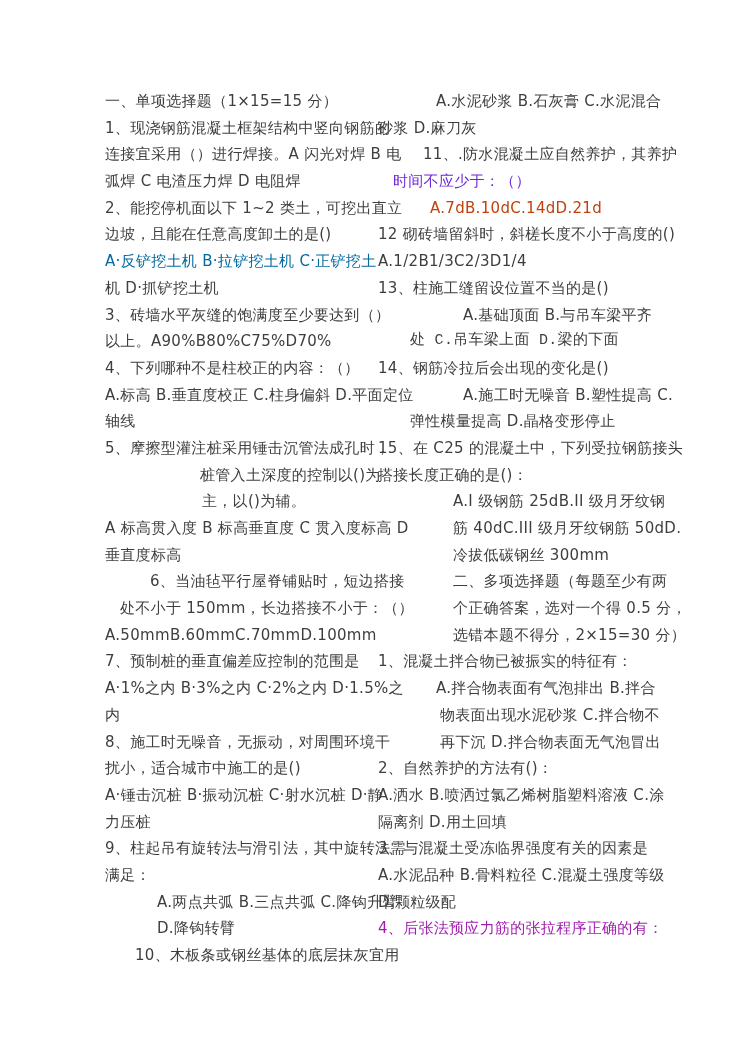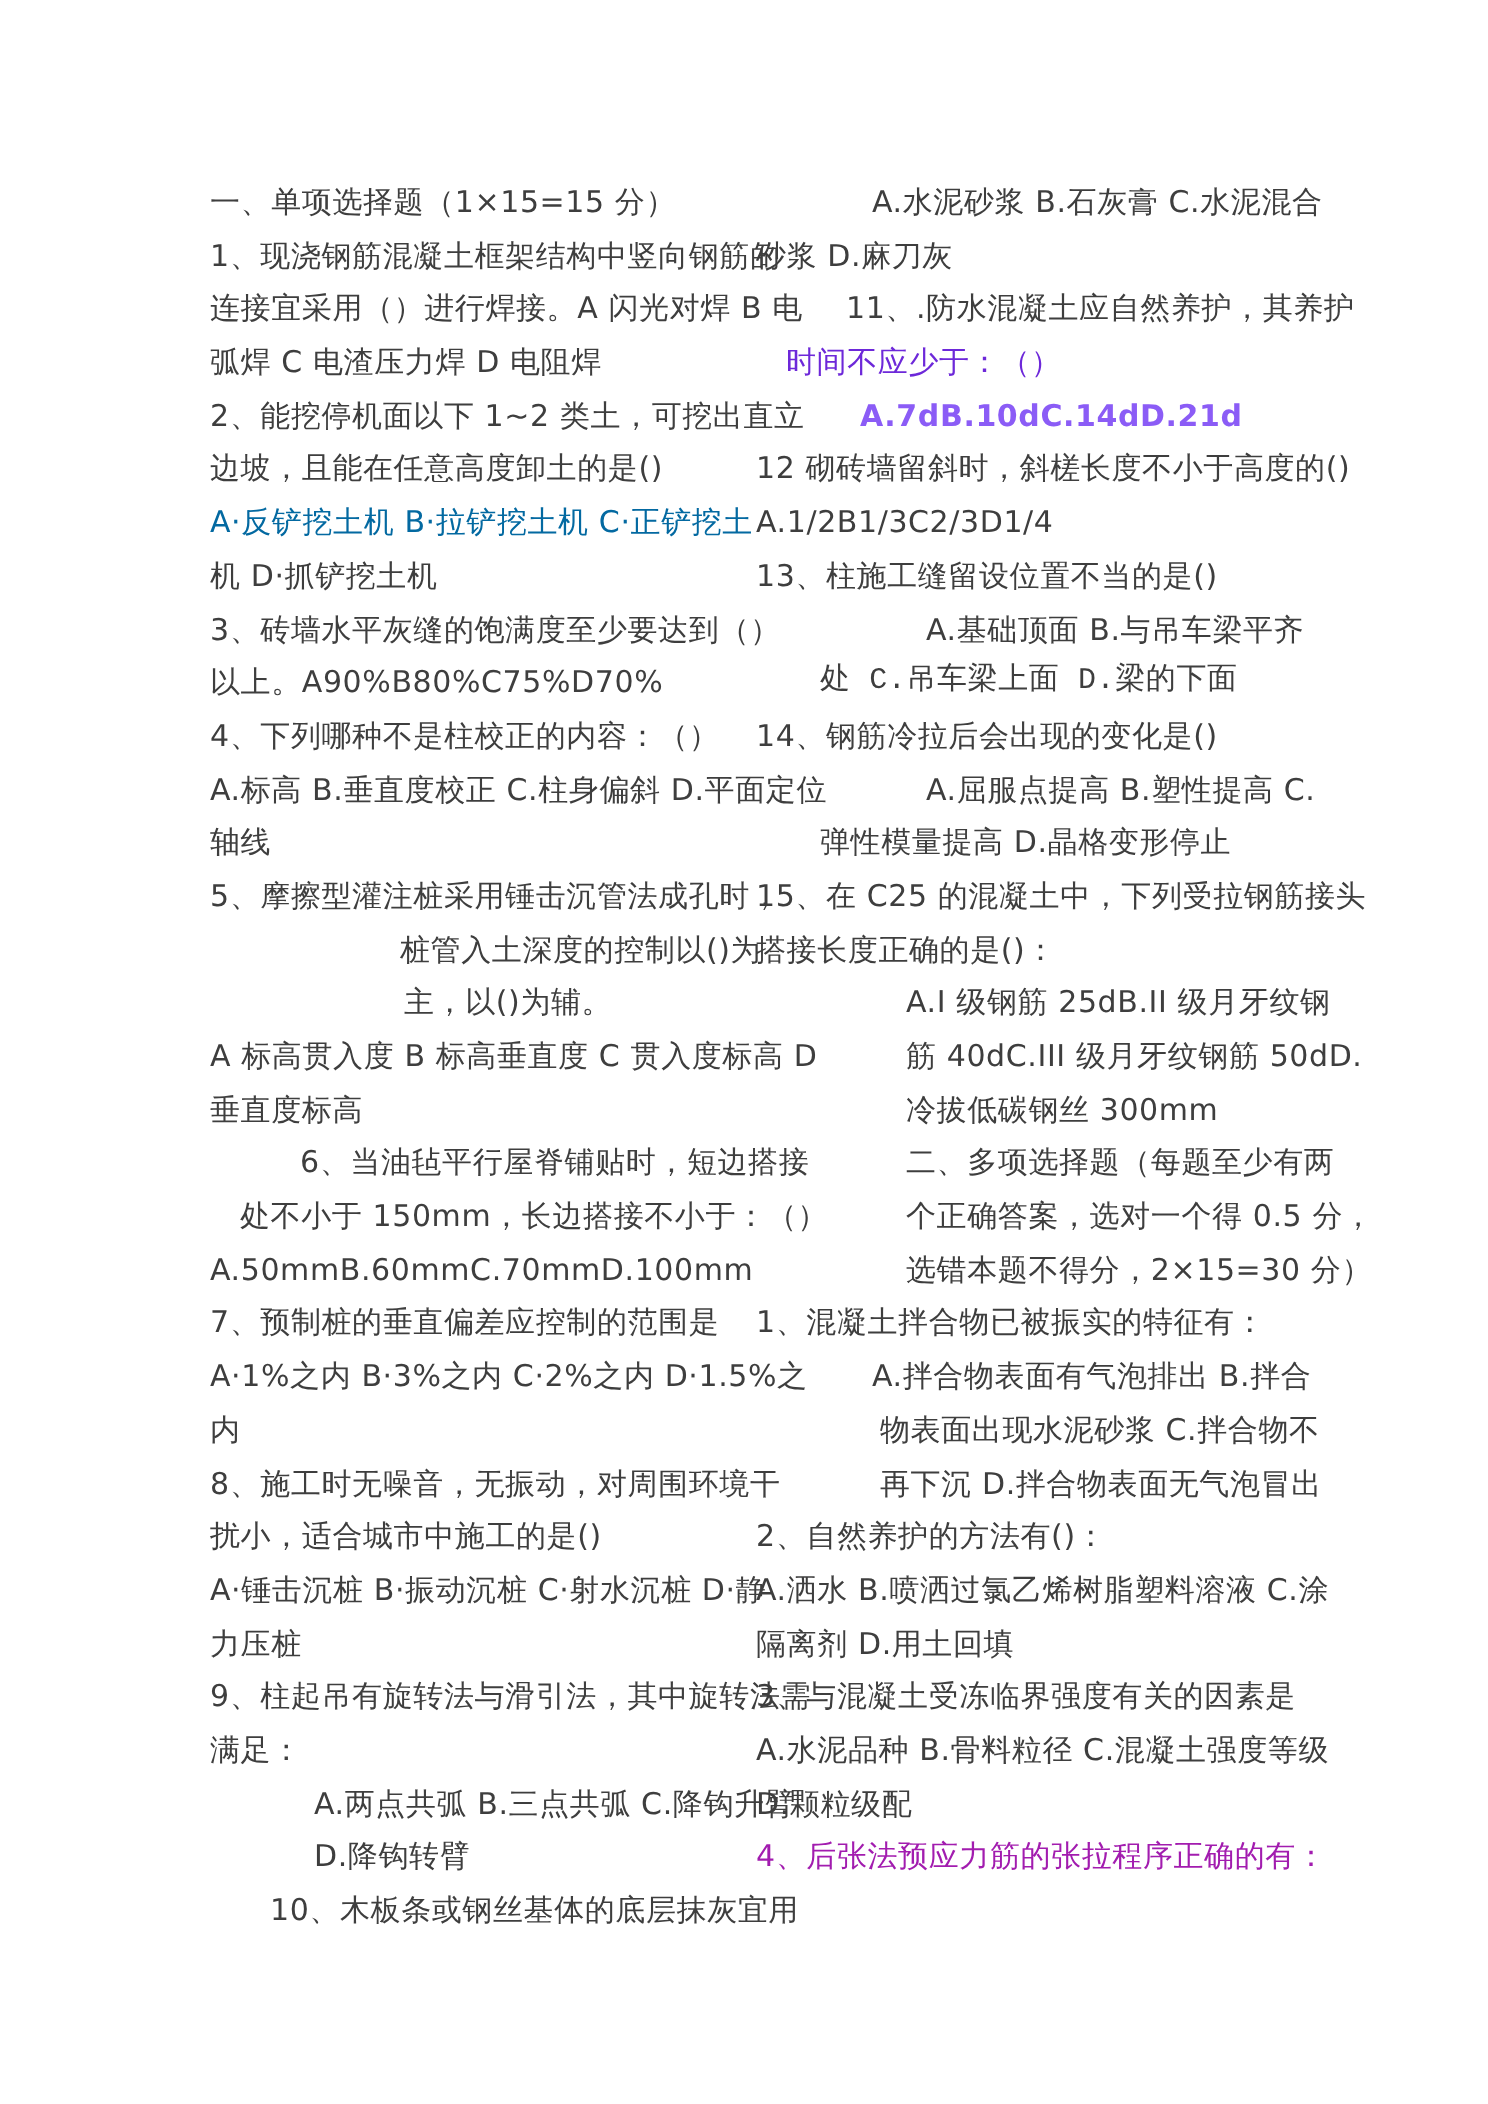--- a/index.html
+++ b/index.html
@@ -68,28 +68,28 @@
       <div class="line" style="padding-left: 0px; color: rgb(62, 62, 62);">满足：</div>
       <div class="line" style="padding-left: 52px; color: rgb(62, 62, 62);">A.两点共弧 B.三点共弧 C.降钩升臂</div>
       <div class="line" style="padding-left: 52px; color: rgb(62, 62, 62);">D.降钩转臂</div>
       <div class="line" style="padding-left: 30px; color: rgb(62, 62, 62);">10、木板条或钢丝基体的底层抹灰宜用</div>
     </div>
   <div class="column right" id="right-column">
       <div class="line" style="padding-left: 58px; color: rgb(62, 62, 62);">A.水泥砂浆 B.石灰膏 C.水泥混合</div>
       <div class="line" style="padding-left: 0px; color: rgb(62, 62, 62);">砂浆 D.麻刀灰</div>
       <div class="line" style="padding-left: 45px; color: rgb(62, 62, 62);">11、.防水混凝土应自然养护，其养护</div>
       <div class="line" style="padding-left: 15px; color: #6d28d9;">时间不应少于：（）</div>
-      <div class="line" style="padding-left: 52px; color: #8b5cf6; font-weight: bold;">A.7dB.10dC.14dD.21d</div>
+      <div class="line" style="padding-left: 52px; color: #c2410c;">A.7dB.10dC.14dD.21d</div>
       <div class="line" style="padding-left: 0px; color: rgb(62, 62, 62);">12 砌砖墙留斜时，斜槎长度不小于高度的()</div>
       <div class="line" style="padding-left: 0px; color: rgb(62, 62, 62);">A.1/2B1/3C2/3D1/4</div>
       <div class="line" style="padding-left: 0px; color: rgb(62, 62, 62);">13、柱施工缝留设位置不当的是()</div>
       <div class="line" style="padding-left: 85px; color: rgb(62, 62, 62);">A.基础顶面 B.与吊车梁平齐</div>
       <div class="line" style="padding-left: 32px; color: rgb(62, 62, 62); font-family: Liberation Mono, monospace;">处 C.吊车梁上面 D.梁的下面</div>
       <div class="line" style="padding-left: 0px; color: rgb(62, 62, 62);">14、钢筋冷拉后会出现的变化是()</div>
-      <div class="line" style="padding-left: 85px; color: rgb(62, 62, 62);">A.屈服点提高 B.塑性提高 C.</div>
+      <div class="line" style="padding-left: 85px; color: rgb(62, 62, 62);">A.施工时无噪音 B.塑性提高 C.</div>
       <div class="line" style="padding-left: 32px; color: rgb(62, 62, 62);">弹性模量提高 D.晶格变形停止</div>
       <div class="line" style="padding-left: 0px; color: rgb(62, 62, 62);">15、在 C25 的混凝土中，下列受拉钢筋接头</div>
       <div class="line" style="padding-left: 0px; color: rgb(62, 62, 62);">搭接长度正确的是()：</div>
       <div class="line" style="padding-left: 75px; color: rgb(62, 62, 62);">A.I 级钢筋 25dB.II 级月牙纹钢</div>
       <div class="line" style="padding-left: 75px; color: rgb(62, 62, 62);">筋 40dC.III 级月牙纹钢筋 50dD.</div>
       <div class="line" style="padding-left: 75px; color: rgb(62, 62, 62);">冷拔低碳钢丝 300mm</div>
       <div class="line" style="padding-left: 75px; color: rgb(62, 62, 62);">二、多项选择题（每题至少有两</div>
       <div class="line" style="padding-left: 75px; color: rgb(62, 62, 62);">个正确答案，选对一个得 0.5 分，</div>
       <div class="line" style="padding-left: 75px; color: rgb(62, 62, 62);">选错本题不得分，2×15=30 分）</div>
       <div class="line" style="padding-left: 0px; color: rgb(62, 62, 62);">1、混凝土拌合物已被振实的特征有：</div>

